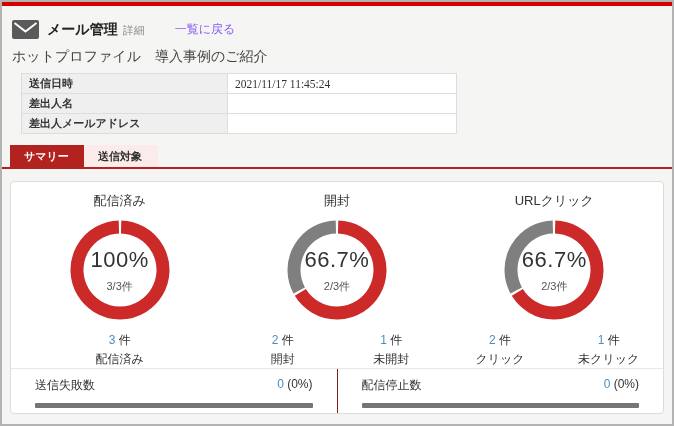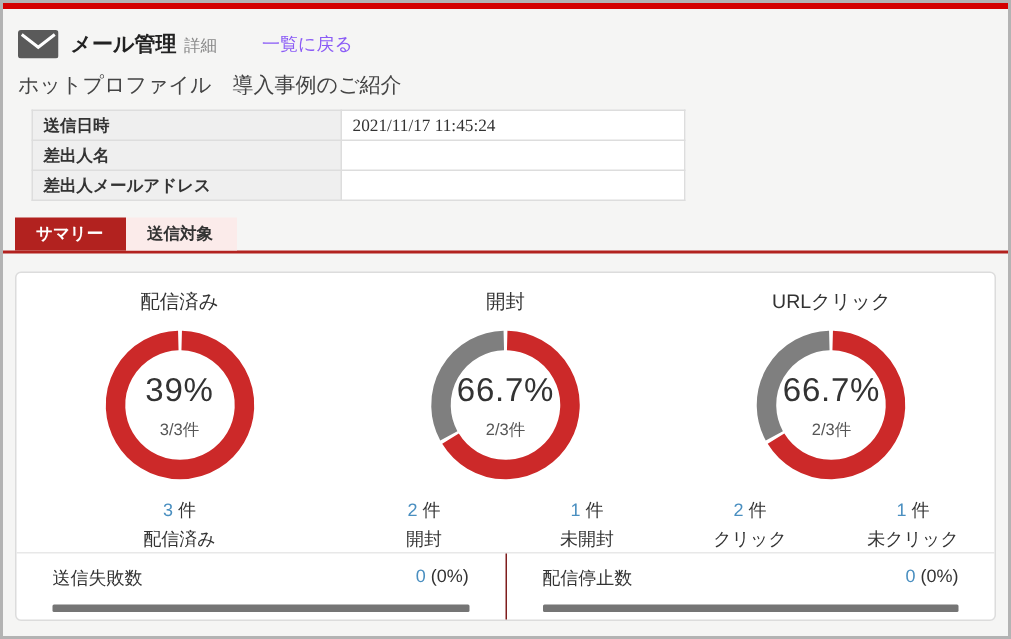--- a/index.html
+++ b/index.html
@@ -93,21 +93,21 @@
   <div class="panel">
     <div class="charts">
 
       <div class="chart-col">
         <div class="chart-title">配信済み</div>
         <div class="donut-wrap">
           <div class="donut-svg"><svg width="110" height="110" viewBox="0 0 110 110">
                 <path d="M 56.13 12.01 A 43 43 0 1 1 53.87 12.01" fill="none" stroke="#cc2929" stroke-width="13"></path>
               </svg></div>
           <div class="donut-center">
-            <div class="donut-percent">39%</div>
+            <div class="donut-percent">100%</div>
             <div class="donut-fraction">3/3件</div>
           </div>
         </div>
         <div class="chart-stats">
           <div class="stat">
             <div><span class="stat-count">3</span><span> 件</span></div>
             <div class="stat-label">配信済み</div>
           </div>
         </div>
       </div>

